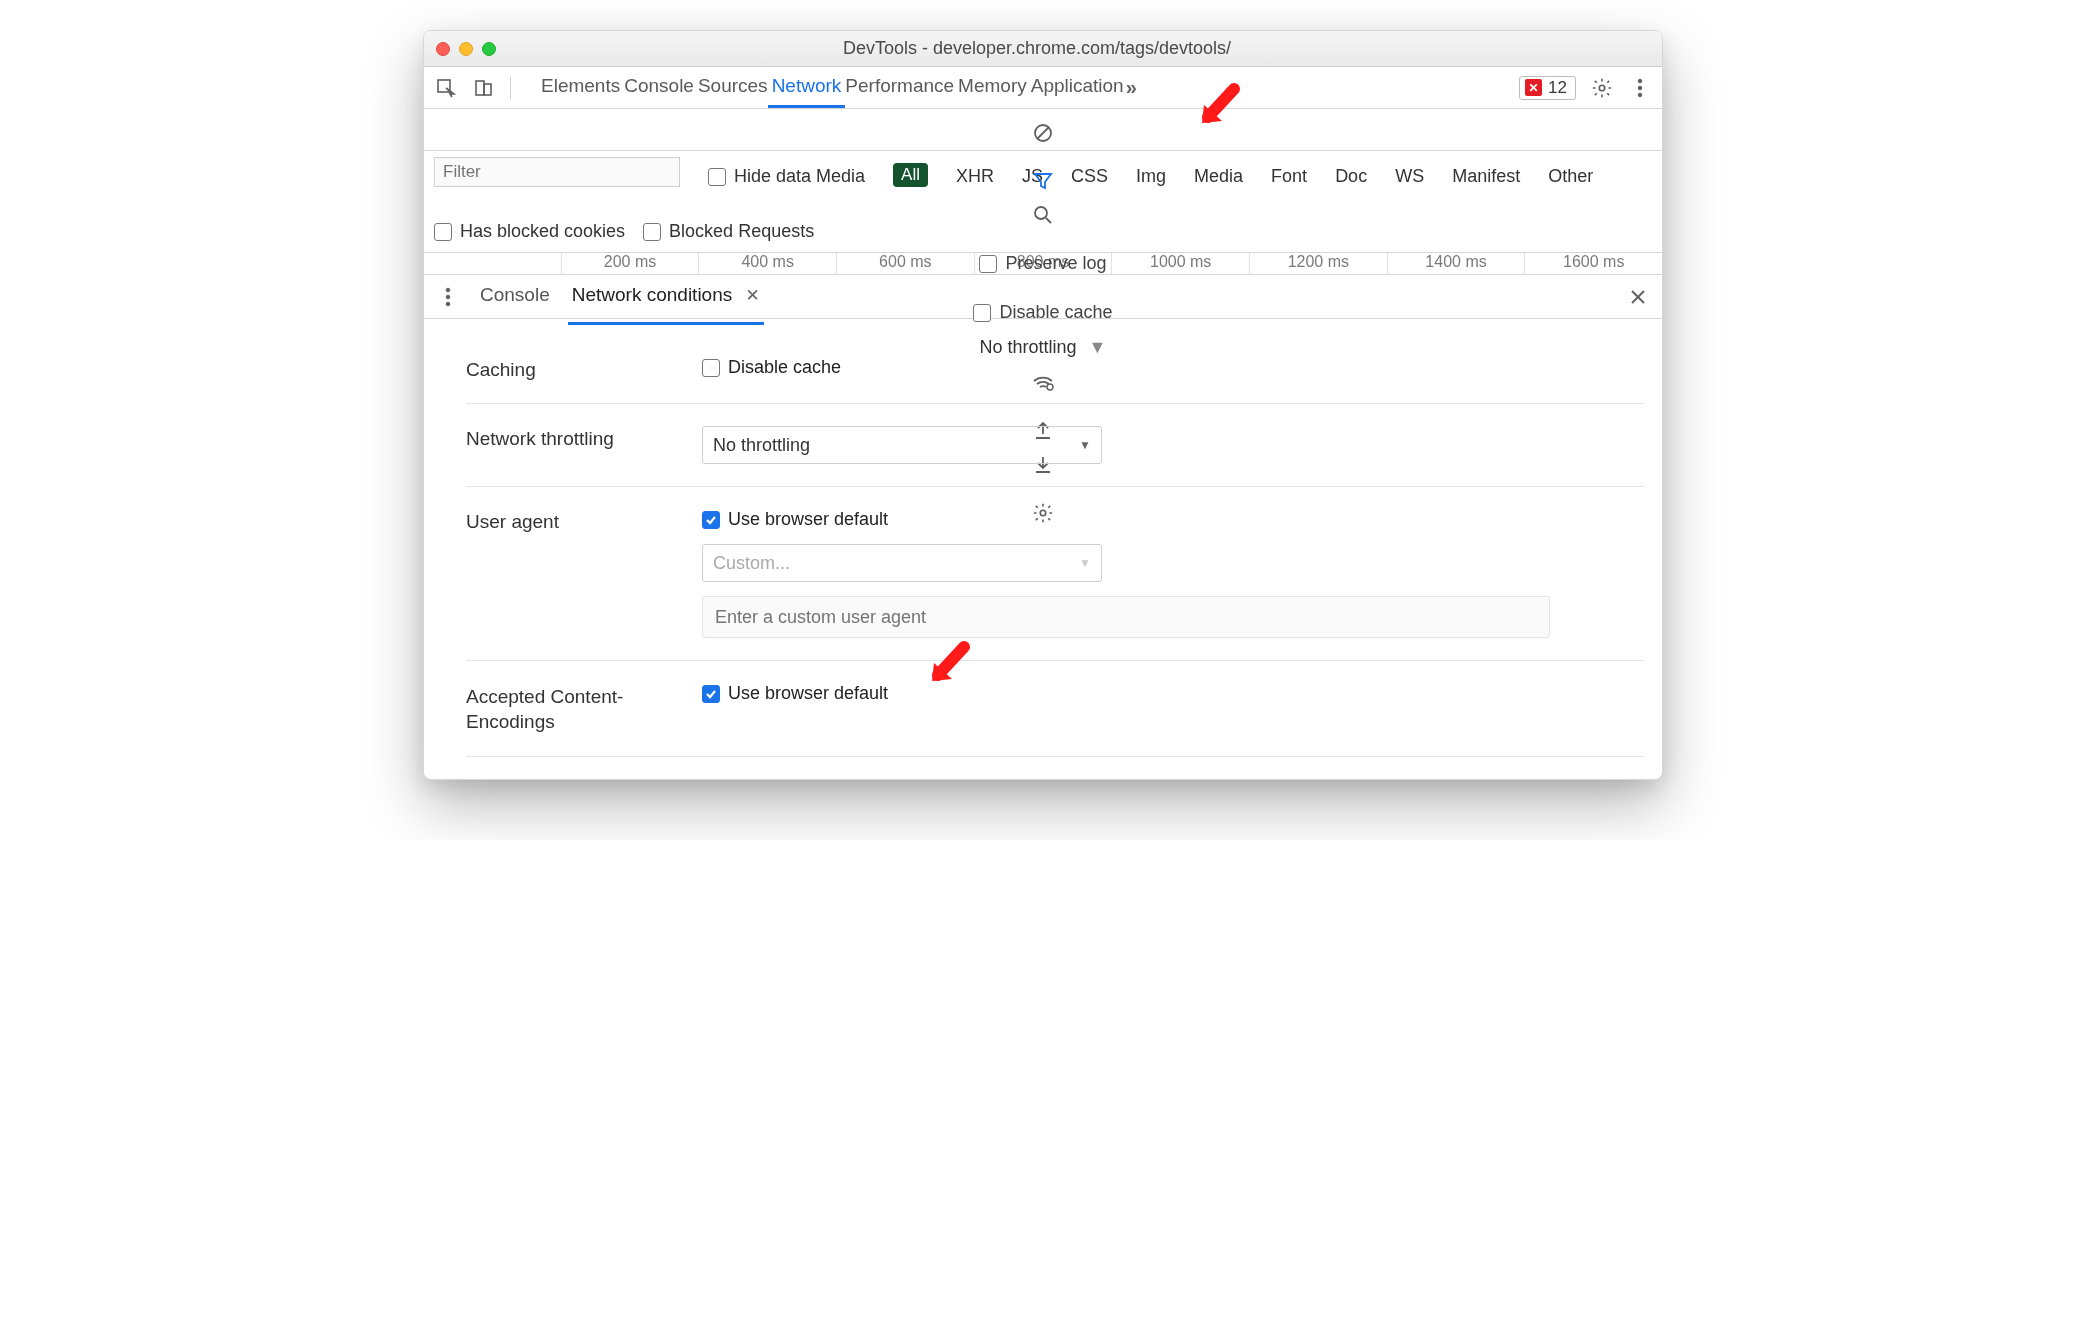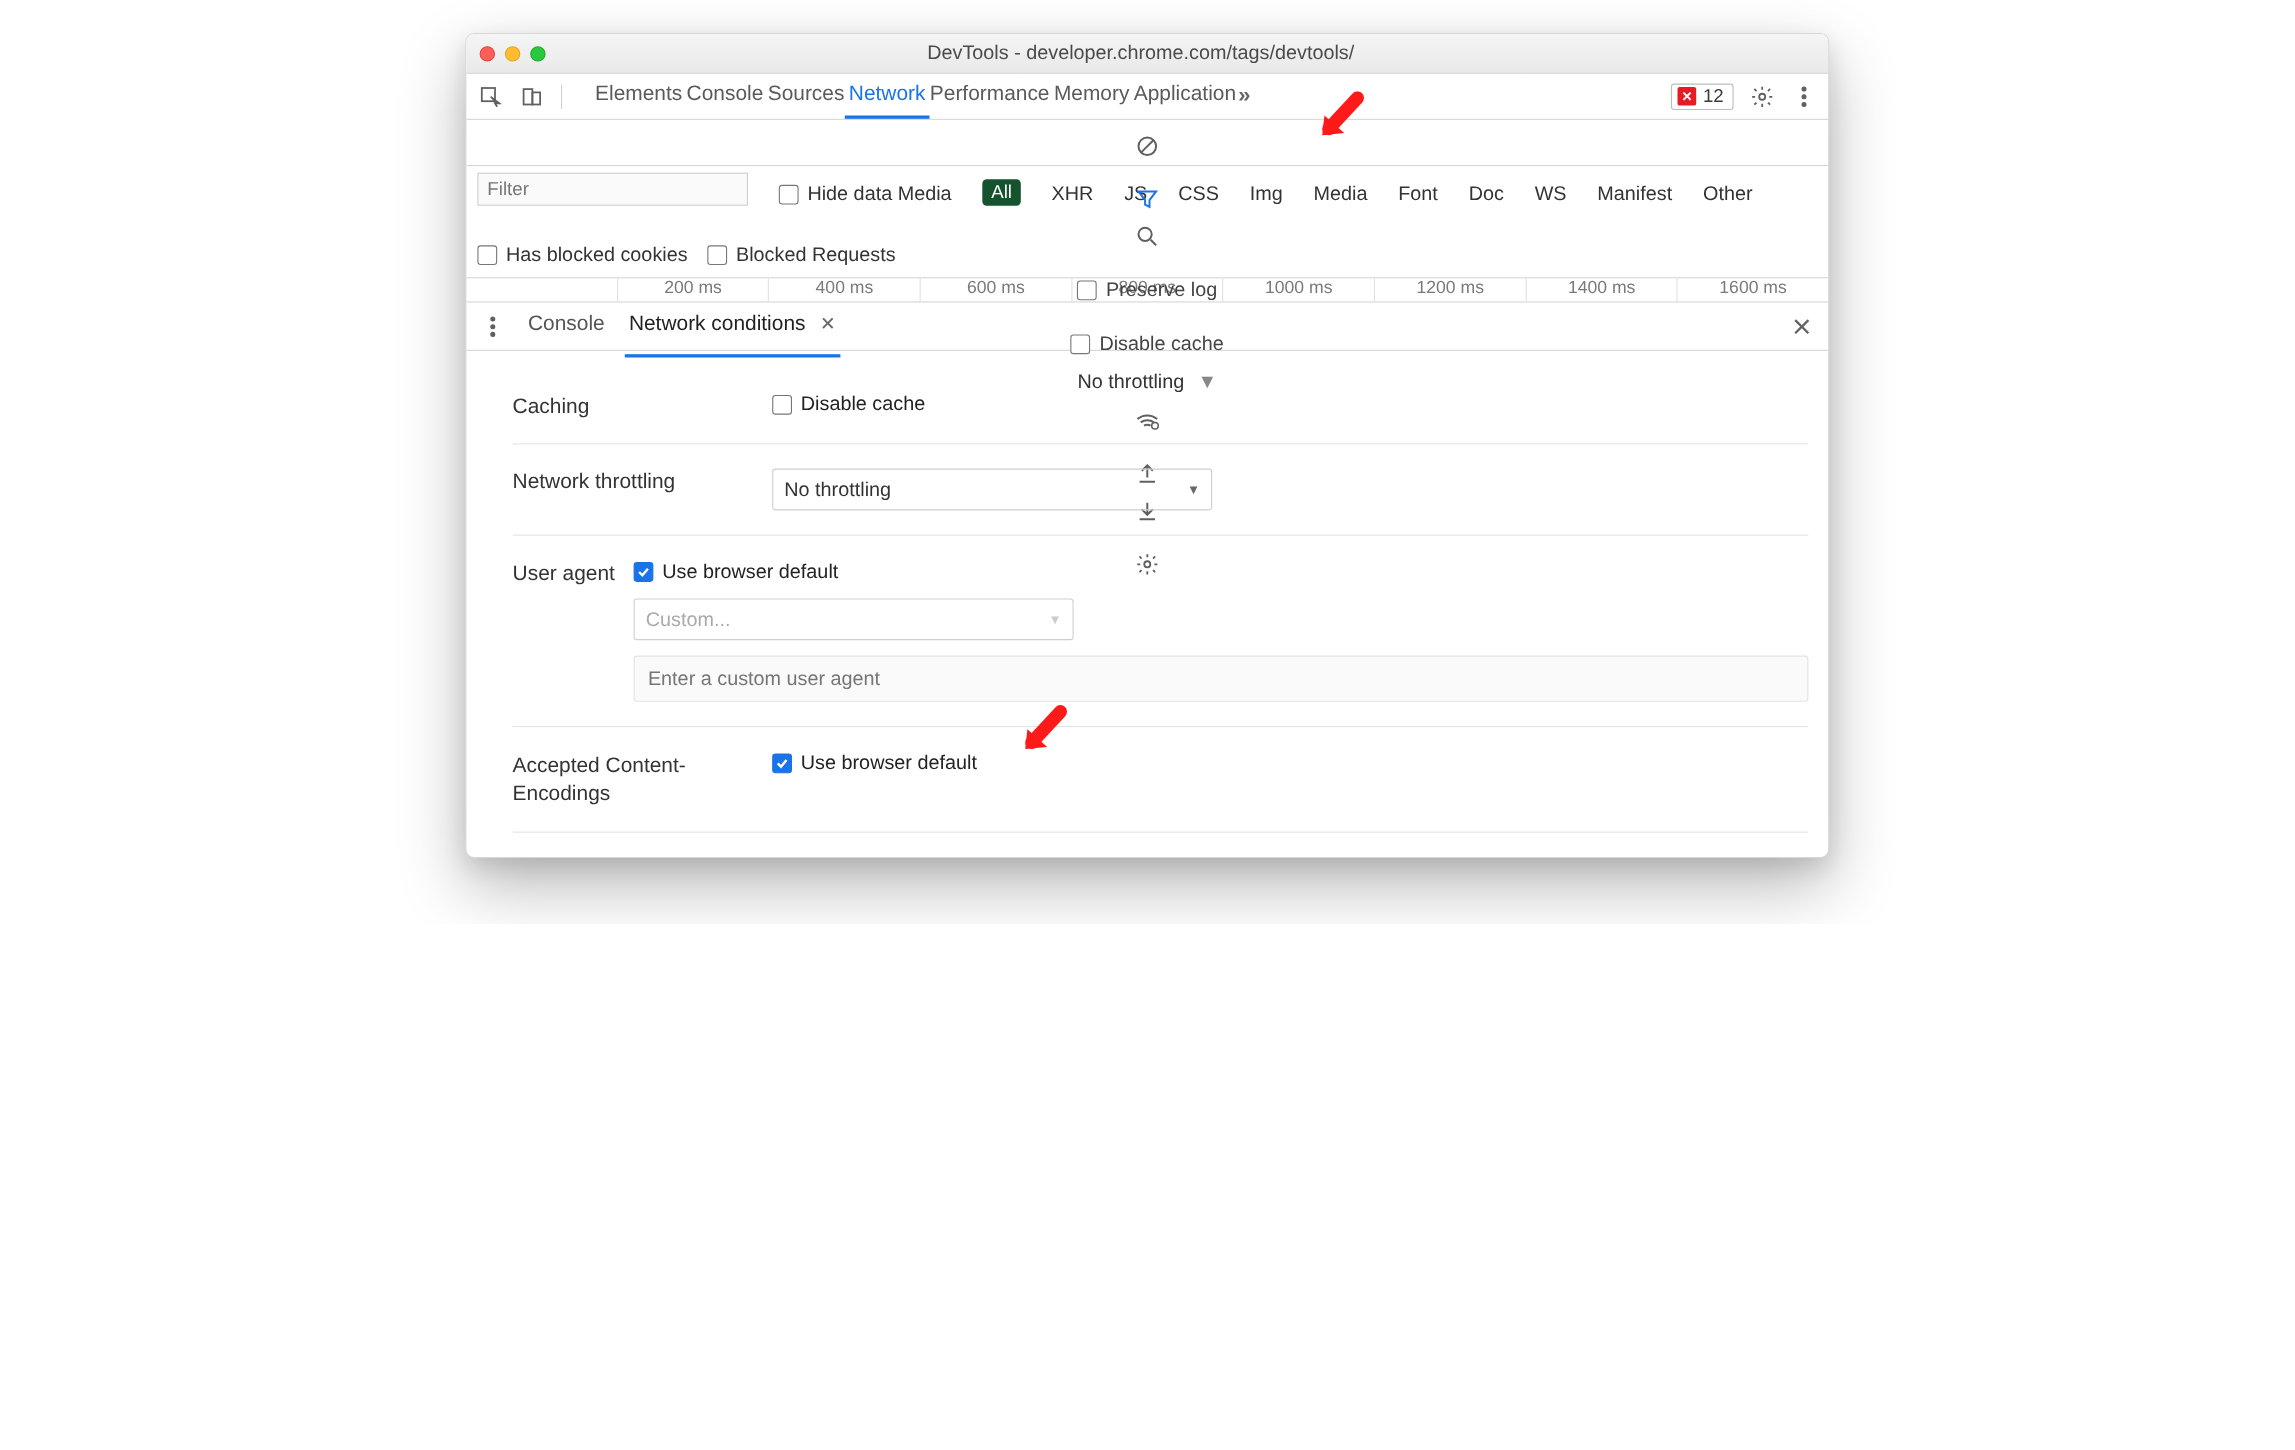--- a/index.html
+++ b/index.html
@@ -138,21 +138,21 @@
   .drawerrow:last-child { border-bottom:none; }
   .drawer-label { width:236px; font-size:19px; color:#333; padding-top:2px; }
   .drawer-body { flex:1; display:flex; flex-direction:column; gap:14px; }
   .select {
     width:400px; height:38px; border:1px solid #cfcfcf; border-radius:3px;
     display:flex; align-items:center; padding:0 10px; font-size:18px; color:#333;
     justify-content:space-between;
   }
   .select.disabled { color:#aaa; }
   .cust-input {
-    width:1068px; height:42px; border:1px solid #e3e3e3; border-radius:3px;
+    width:848px; height:42px; border:1px solid #e3e3e3; border-radius:3px;
     padding:0 12px; font-size:18px; color:#999;
   }
   .enc-row { display:flex; align-items:center; gap:14px; color:#9a9a9a; }
 
   
   .arrow { position:absolute; pointer-events:none; }
   .arrow svg { display:block; }
 
   svg { stroke: currentColor; fill: none; }
 </style>

